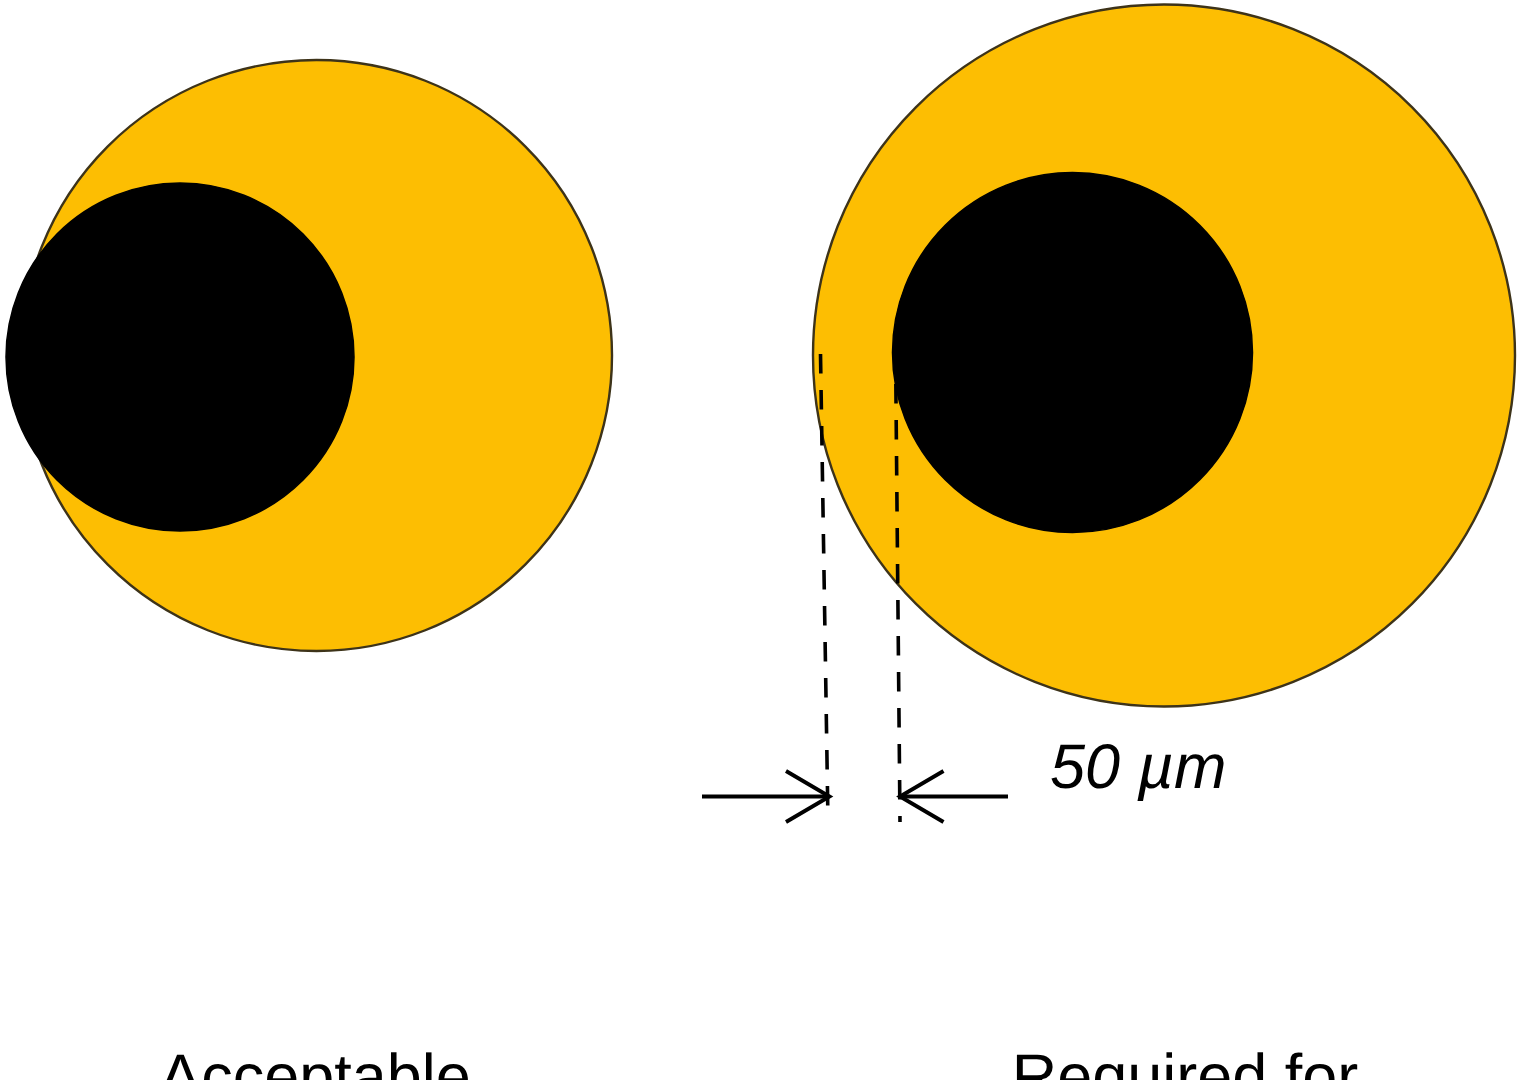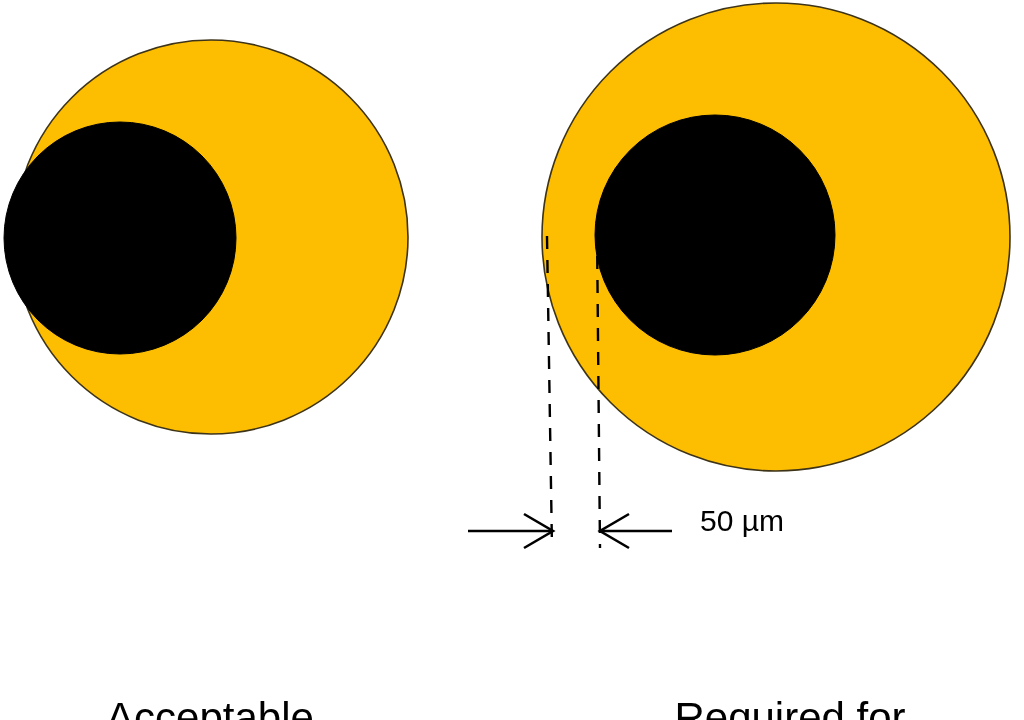--- a/index.html
+++ b/index.html
@@ -45,26 +45,27 @@
     width: 400px;
   }
   #caption-right {
     left: 590px;
     top: 598px;
     width: 400px;
   }
   .dim-label {
     position: absolute;
     left: 700px;
-    top: 506px;
+    top: 490px;
     font-family: "Liberation Sans", sans-serif;
-    font-size: 30px;
+    font-size: 42px;
     line-height: 1;
     color: #000000;
     white-space: pre;
+    font-style: italic;
   }
 </style>
 </head>
 <body>
 
 <div id="figure-root" style="background: rgb(255, 255, 255);">
 
   <svg id="figure-canvas" viewBox="0 0 1024 720" width="1024" height="720">
 
     <g>

